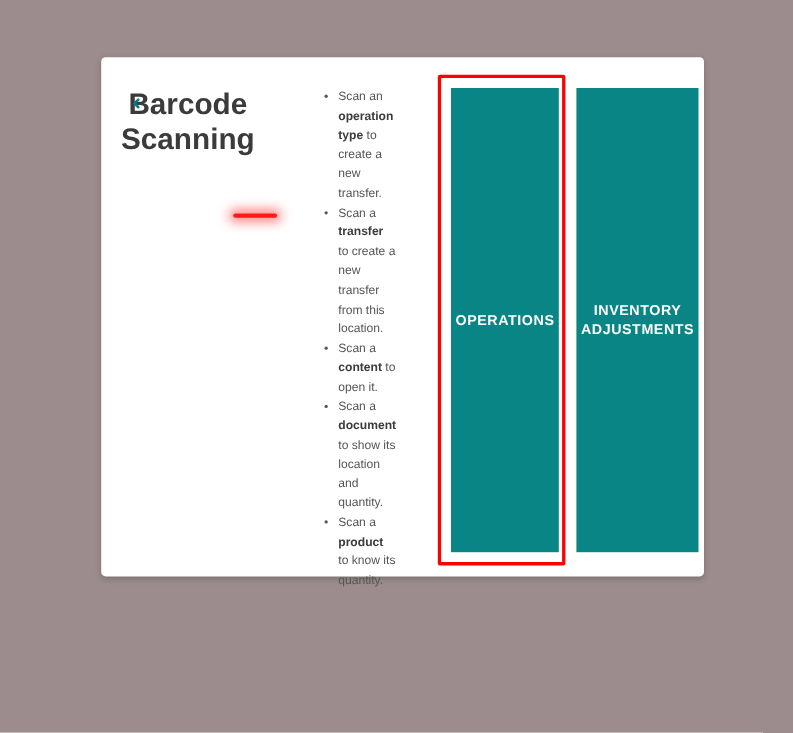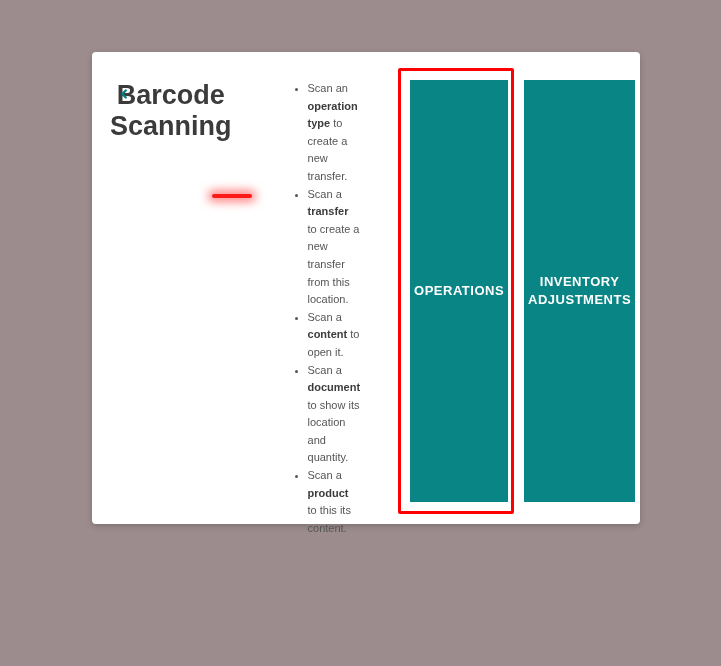--- a/index.html
+++ b/index.html
@@ -203,21 +203,21 @@
     </div>
     <div class="laser"></div>
   </div>
 
   <div class="instructions">
     <ul id="instr-ul">
         <li><span>Scan an </span><strong>operation type</strong><span> to create a new transfer.</span></li>
         <li><span>Scan a </span><strong>transfer</strong><span> to create a new transfer from this location.</span></li>
         <li><span>Scan a </span><strong>content</strong><span> to open it.</span></li>
         <li><span>Scan a </span><strong>document</strong><span> to show its location and quantity.</span></li>
-        <li><span>Scan a </span><strong>product</strong><span> to this its content.</span></li>
+        <li><span>Scan a </span><strong>product</strong><span> to know its quantity.</span></li>
       </ul>
   </div>
 
   <hr class="divider">
 
   <div class="btn-row">
     <div class="btn-wrap">
       <div class="highlight-box"></div>
       <button class="act-btn">OPERATIONS</button>
     </div>

